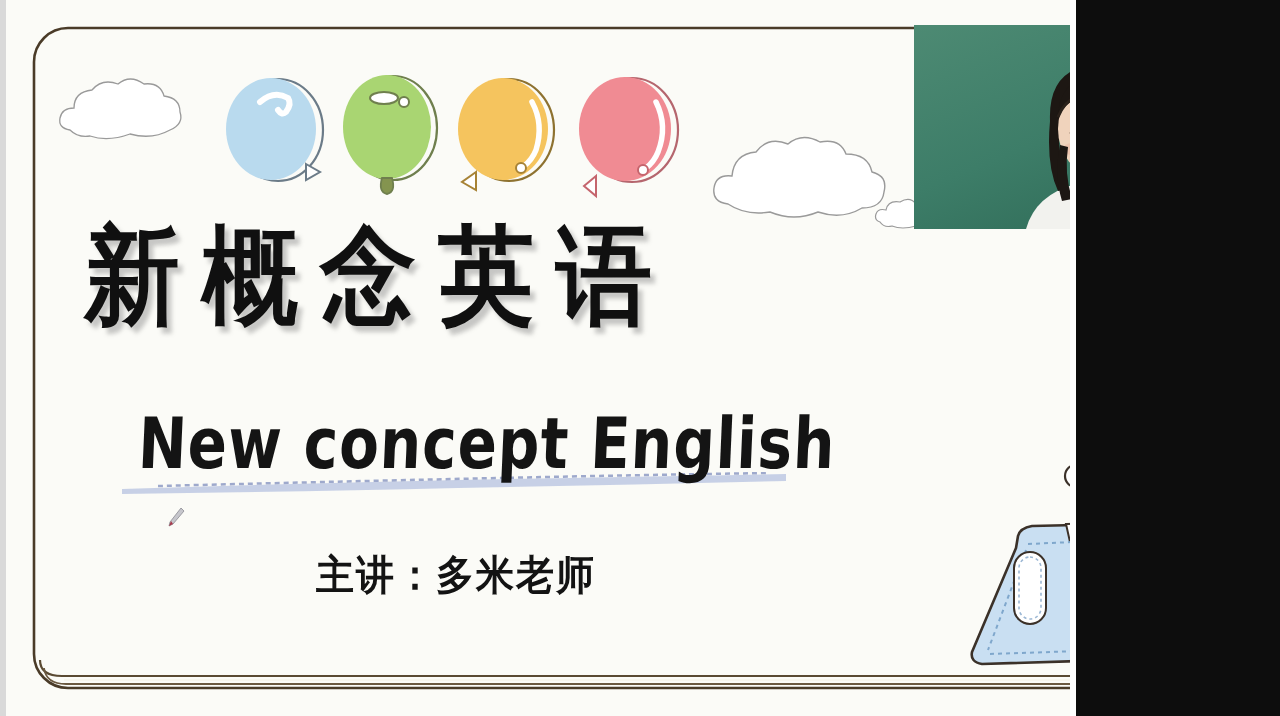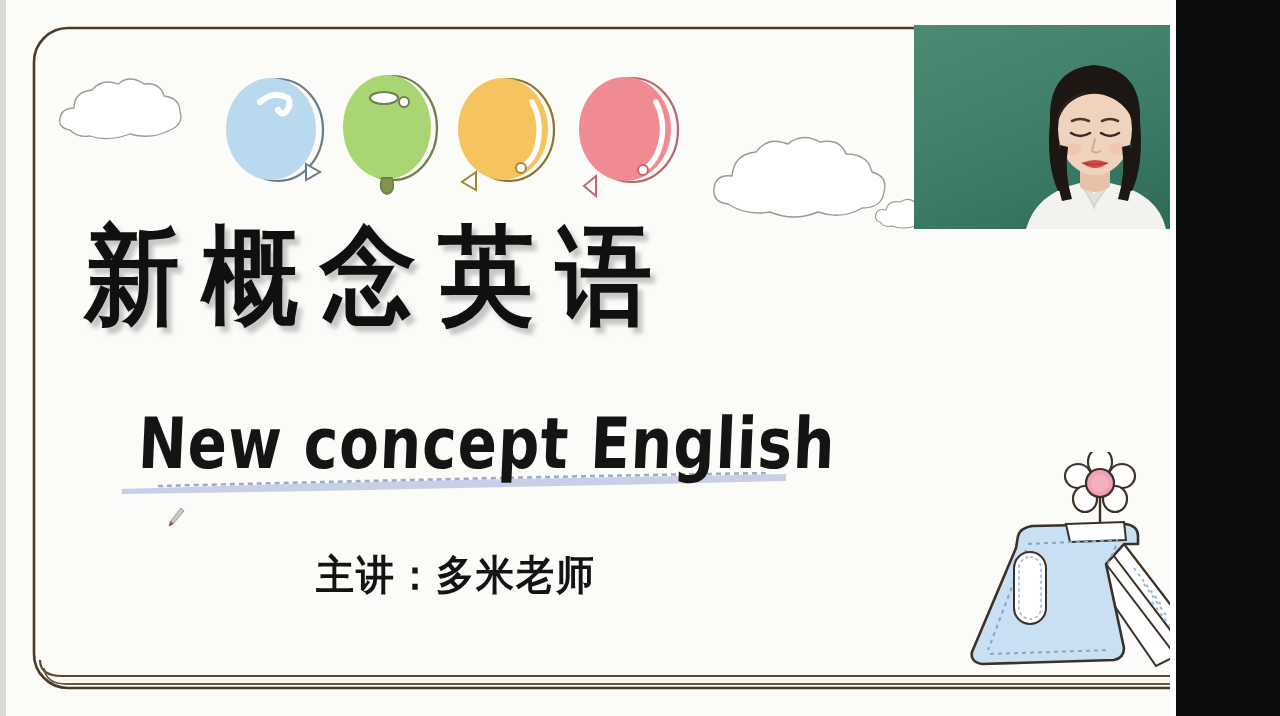--- a/index.html
+++ b/index.html
@@ -2,21 +2,21 @@
 <html><head>
 <meta charset="utf-8">
 <style>
   html, body {
     margin: 0;
     padding: 0;
     background: #0d0d0d;
   }
   #screen {
     position: relative;
-    width: 1176px;
+    width: 1076px;
     height: 716px;
     overflow: hidden;
     background: #fbfbf7;
     font-family: "Liberation Sans", sans-serif;
   }
 
   
   .letterbox {
     position: absolute;
     top: 0;

